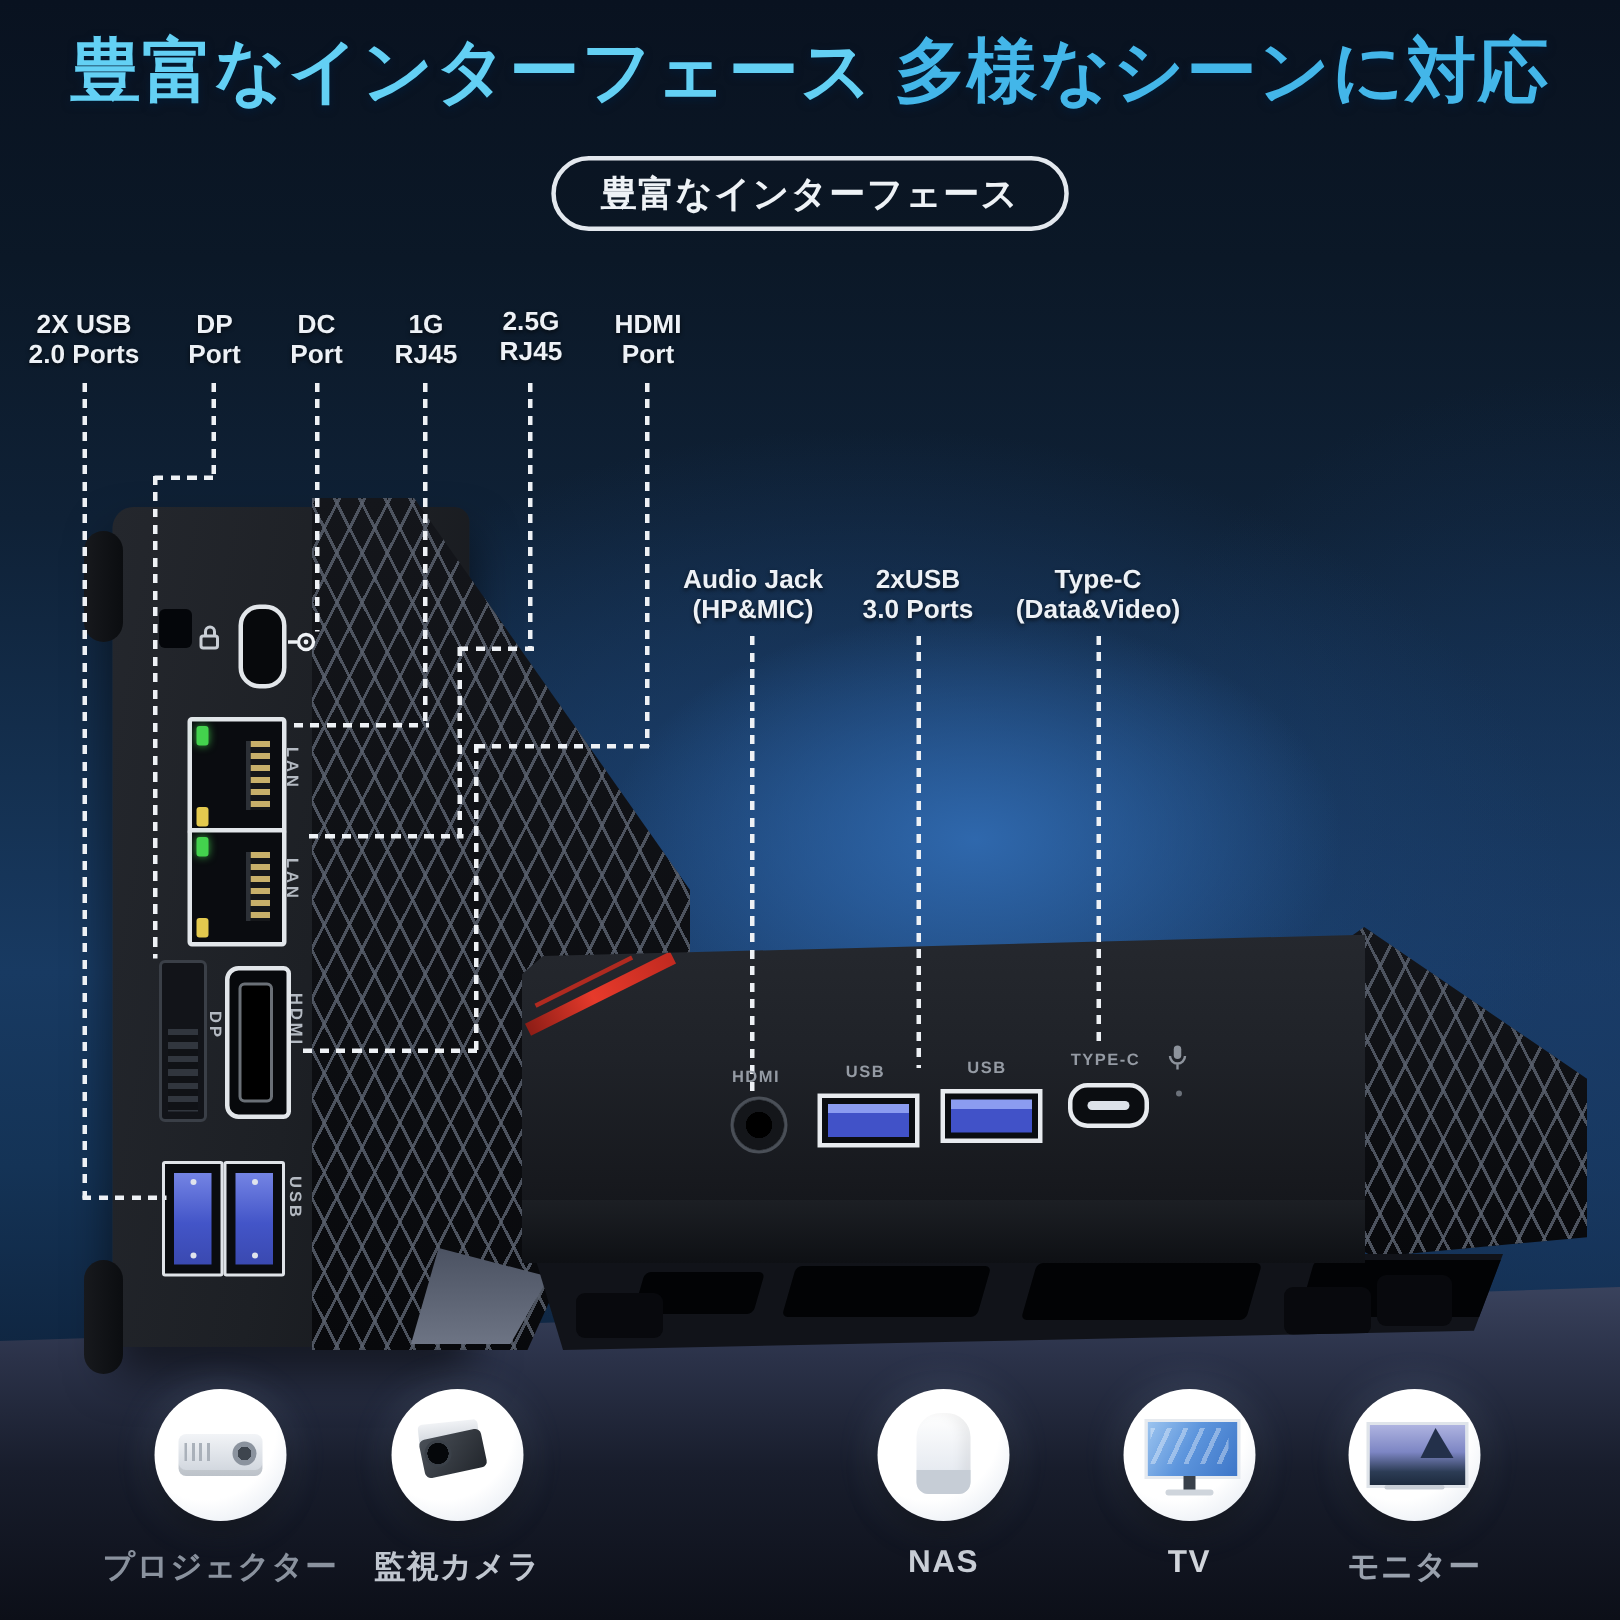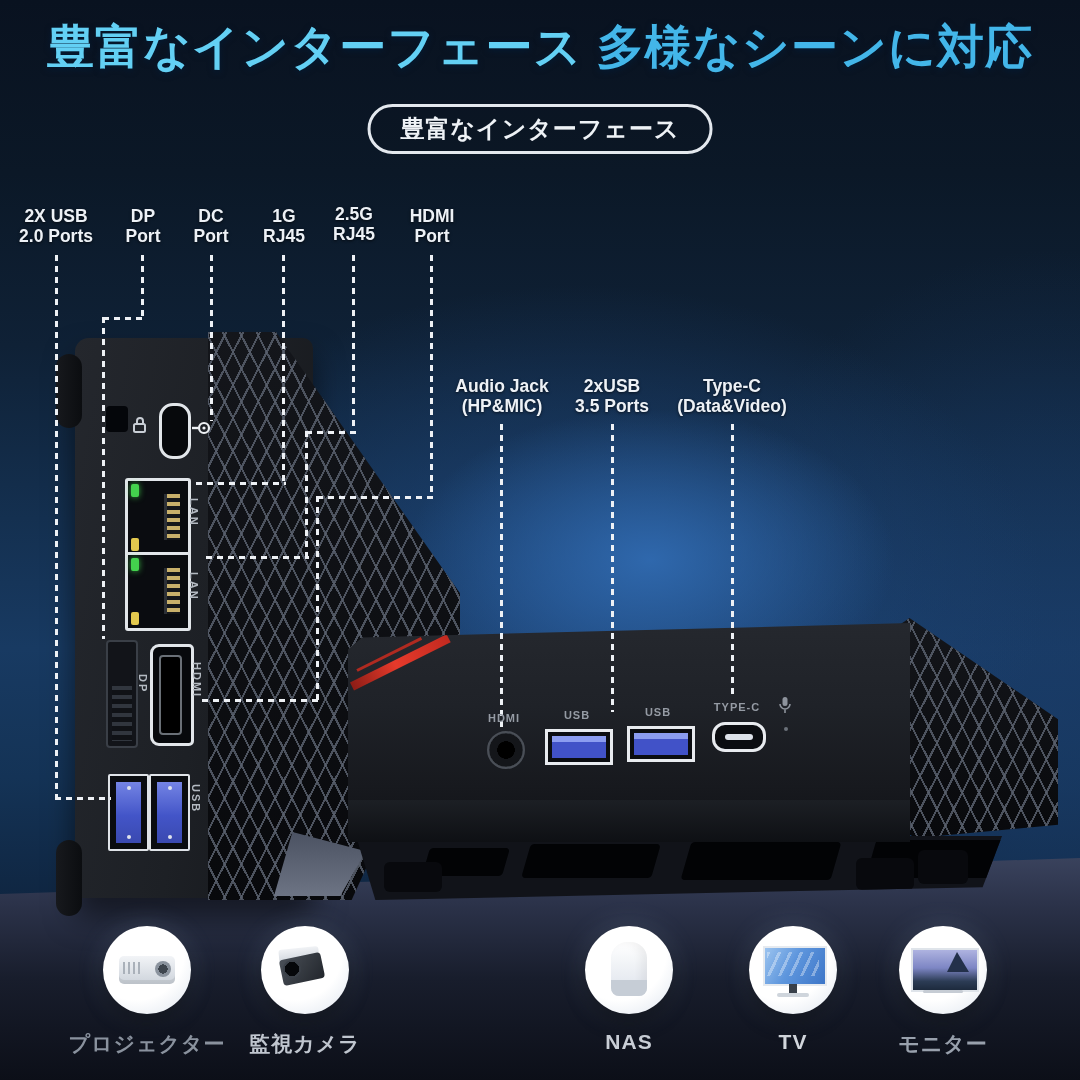--- a/index.html
+++ b/index.html
@@ -127,21 +127,21 @@
   <div class="badge">豊富なインターフェース</div>
 
   <div class="plabel rl0"><span>2X USB</span><br><span>2.0 Ports</span></div>
   <div class="plabel rl1"><span>DP</span><br><span>Port</span></div>
   <div class="plabel rl2"><span>DC</span><br><span>Port</span></div>
   <div class="plabel rl3"><span>1G</span><br><span>RJ45</span></div>
   <div class="plabel rl4"><span>2.5G</span><br><span>RJ45</span></div>
   <div class="plabel rl5"><span>HDMI</span><br><span>Port</span></div>
 
   <div class="plabel fl0"><span>Audio Jack</span><br><span>(HP&amp;MIC)</span></div>
-  <div class="plabel fl1"><span>2xUSB</span><br><span>3.5 Ports</span></div>
+  <div class="plabel fl1"><span>2xUSB</span><br><span>3.0 Ports</span></div>
   <div class="plabel fl2"><span>Type-C</span><br><span>(Data&amp;Video)</span></div>
 
   <div class="dashv" style="left:55px;top:255px;height:544px"></div>
   <div class="dashh" style="left:55px;top:797px;width:56px"></div>
   <div class="dashv" style="left:141px;top:255px;height:64px"></div>
   <div class="dashh" style="left:103px;top:317px;width:42px"></div>
   <div class="dashv" style="left:102px;top:317px;height:322px"></div>
   <div class="dashv" style="left:210px;top:255px;height:166px"></div>
   <div class="dashv" style="left:282px;top:255px;height:229px"></div>
   <div class="dashh" style="left:196px;top:482px;width:90px"></div>

